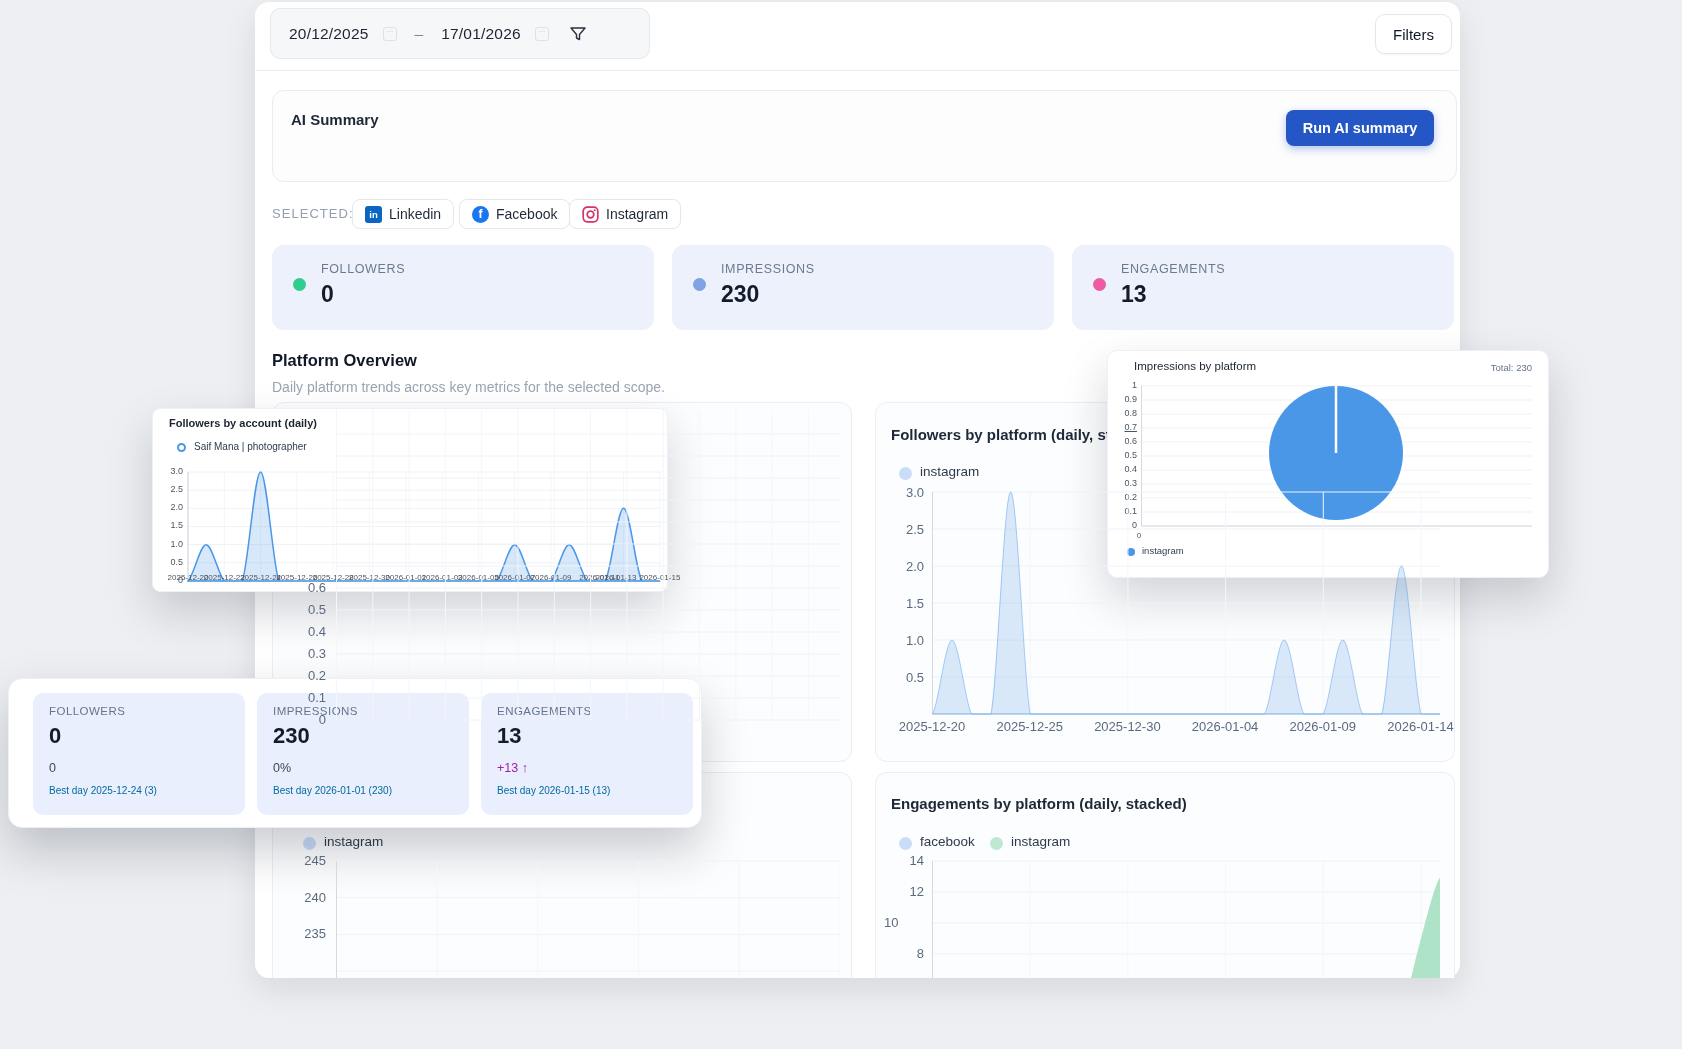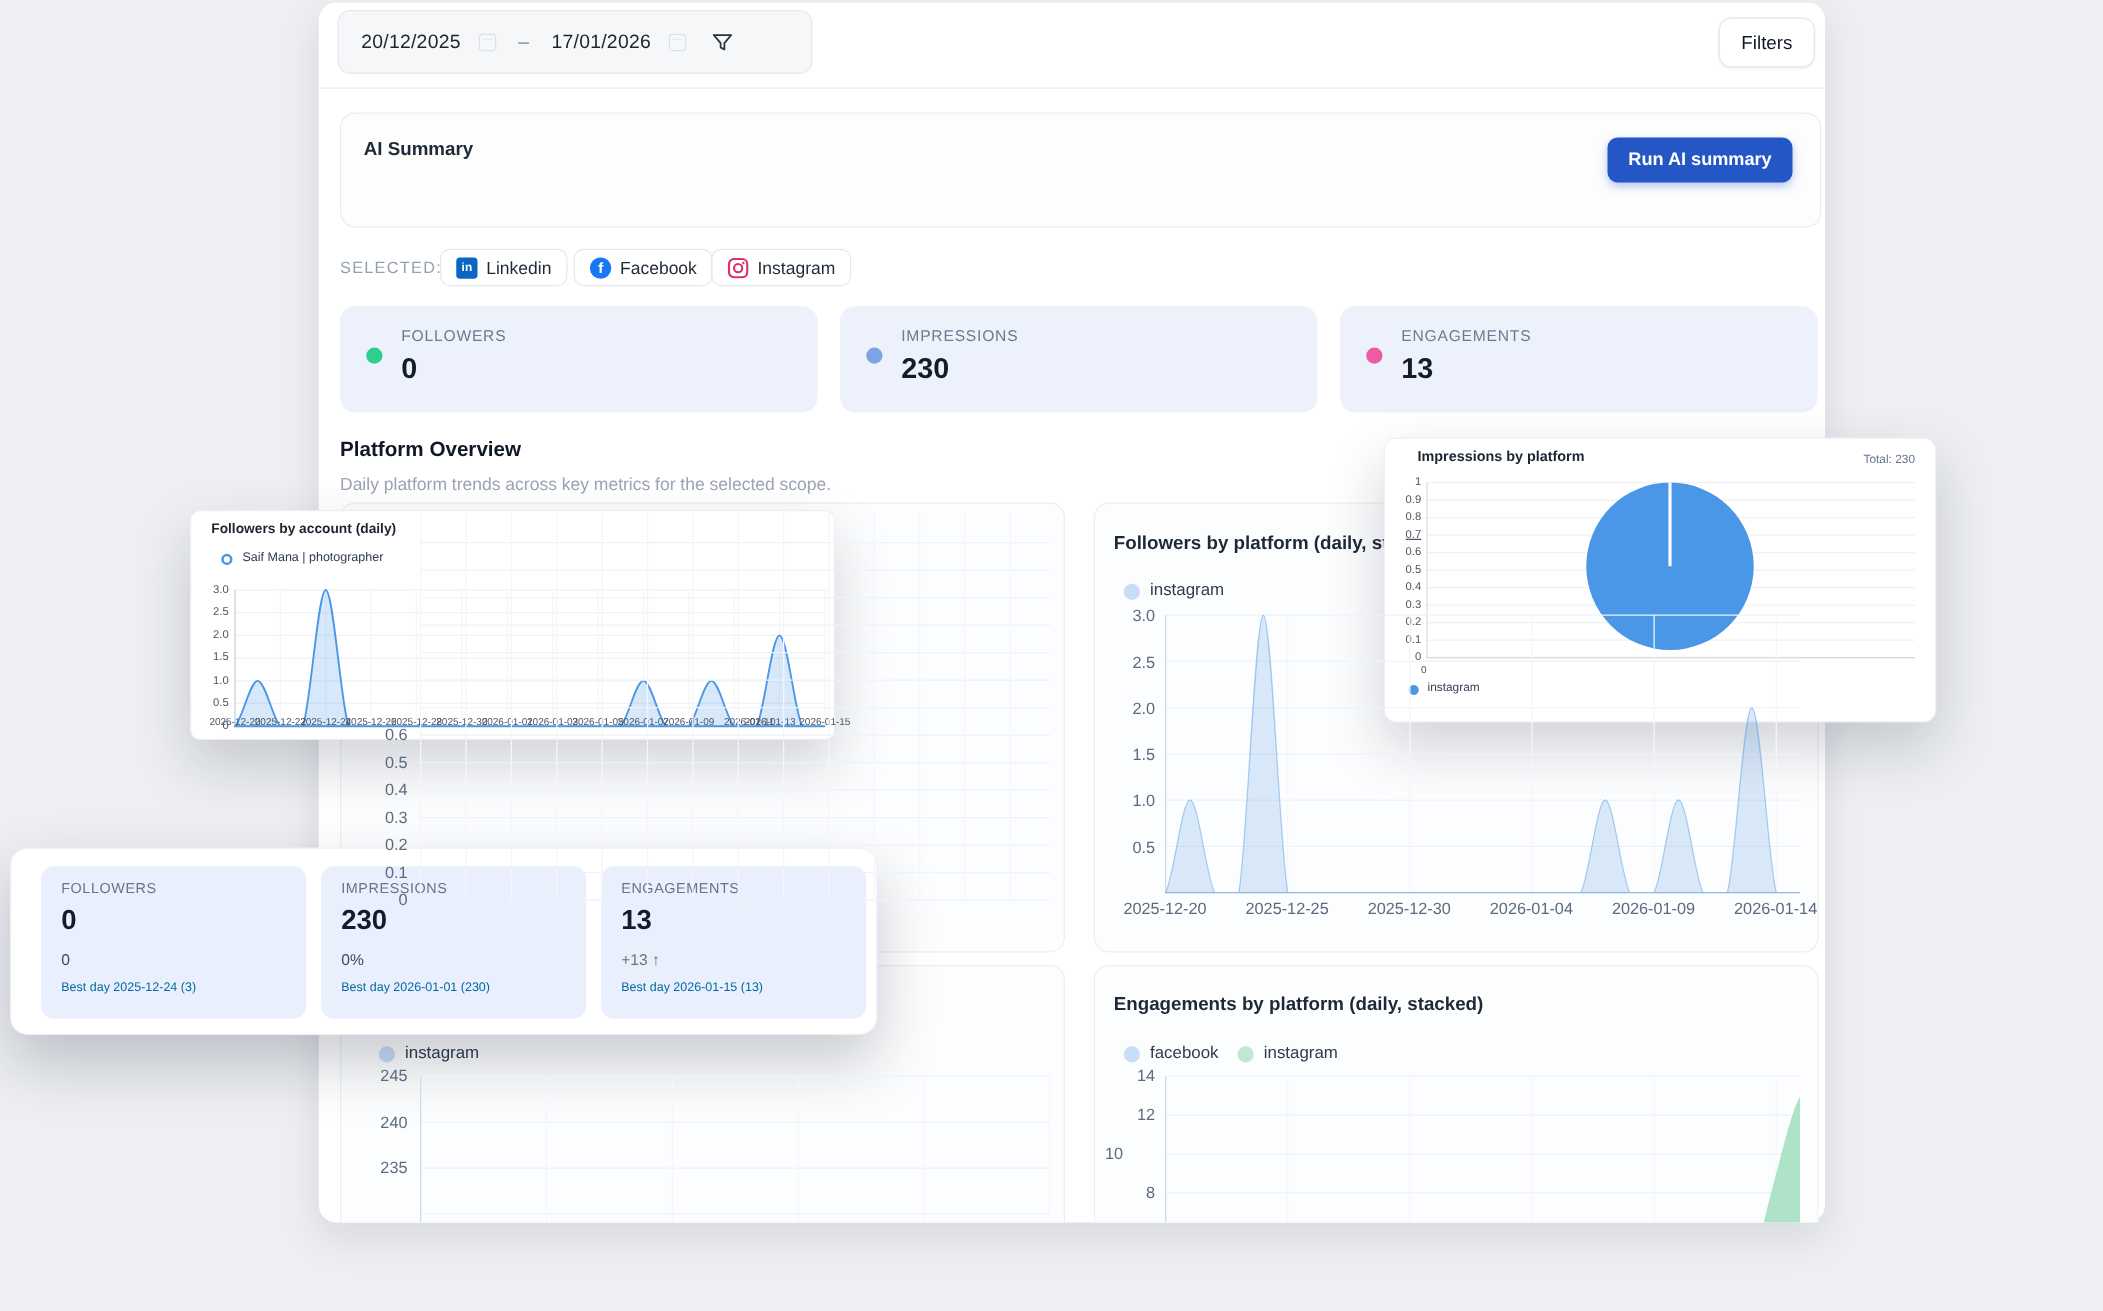--- a/index.html
+++ b/index.html
@@ -61,21 +61,21 @@
   .ylab-s { position:absolute; text-align:right; font-size:9px; color:#4b5563; }
   .xlab-s { position:absolute; text-align:center; font-size:8px; color:#4b5563; }
 
   
   .float-panel { background:#fff; border:1px solid #eef0f3; box-shadow:0 20px 45px rgba(15,23,42,.18); }
   .mini-panel { left:152px; top:408px; width:516px; height:184px; border-radius:8px; }
   .mini-title { position:absolute; left:16px; top:8px; font-size:11px; font-weight:700; color:#1b2430; }
   .mini-legend-circle { position:absolute; left:24px; top:34px; width:9px; height:9px; border-radius:50%; border:2px solid; background:#fff; }
   .mini-legend-txt { position:absolute; left:41px; top:32px; font-size:10px; color:#2f3b4c; }
   .pie-panel { left:1107px; top:350px; width:442px; height:228px; border-radius:10px; }
-  .pie-title { position:absolute; left:26px; top:9px; font-size:11.5px; font-weight:700; color:#1b2430; }
+  .pie-title { position:absolute; left:26px; top:9px; font-size:11.5px; font-weight:400; color:#1b2430; }
   .pie-total { position:absolute; left:324px; top:11px; width:100px; text-align:right; font-size:9.5px; color:#64748b; }
   .pie-legend-dot { position:absolute; left:19px; top:197px; width:8px; height:8px; border-radius:50%; }
   .pie-legend-txt { position:absolute; left:34px; top:194px; font-size:9.5px; color:#334155; }
 
   .summary-panel { left:8px; top:678px; width:694px; height:150px; border-radius:14px; box-shadow:0 22px 48px rgba(15,23,42,.22); }
   .s-card { position:absolute; top:14px; width:212px; height:122px; background:#e9effc; border-radius:10px; }
   .s-label { position:absolute; left:16px; top:12px; font-size:11.5px; color:#66758c; letter-spacing:.04em; }
   .s-value { position:absolute; left:16px; top:30px; font-size:22px; font-weight:700; color:#131c2b; }
   .s-delta { position:absolute; left:16px; top:68px; font-size:12.5px; color:#3c4757; }
   .s-best  { position:absolute; left:16px; top:92px; font-size:10px; color:#0369a1; }
@@ -257,21 +257,21 @@
     </div>
     <div class="s-card" style="left:248px">
       <span class="s-label">IMPRESSIONS</span>
       <span class="s-value">230</span>
       <span class="s-delta" style="color: rgb(60, 71, 87);">0%</span>
       <span class="s-best">Best day 2026-01-01 (230)</span>
     </div>
     <div class="s-card" style="left:472px">
       <span class="s-label">ENGAGEMENTS</span>
       <span class="s-value">13</span>
-      <span class="s-delta" style="color: #737373;">+13 ↑</span>
+      <span class="s-delta" style="color: #a21caf;">+13 ↑</span>
       <span class="s-best">Best day 2026-01-15 (13)</span>
     </div>
   </div>
 
 <svg width="504" height="312" style="position: absolute; left: 336px; top: 410px;">
       <line x1="0" y1="310" x2="504" y2="310" stroke="#eff2f6" stroke-width="1"></line>
       <line x1="0" y1="288" x2="504" y2="288" stroke="#eff2f6" stroke-width="1"></line>
       <line x1="0" y1="266" x2="504" y2="266" stroke="#eff2f6" stroke-width="1"></line>
       <line x1="0" y1="244" x2="504" y2="244" stroke="#eff2f6" stroke-width="1"></line>
       <line x1="0" y1="222" x2="504" y2="222" stroke="#eff2f6" stroke-width="1"></line>

